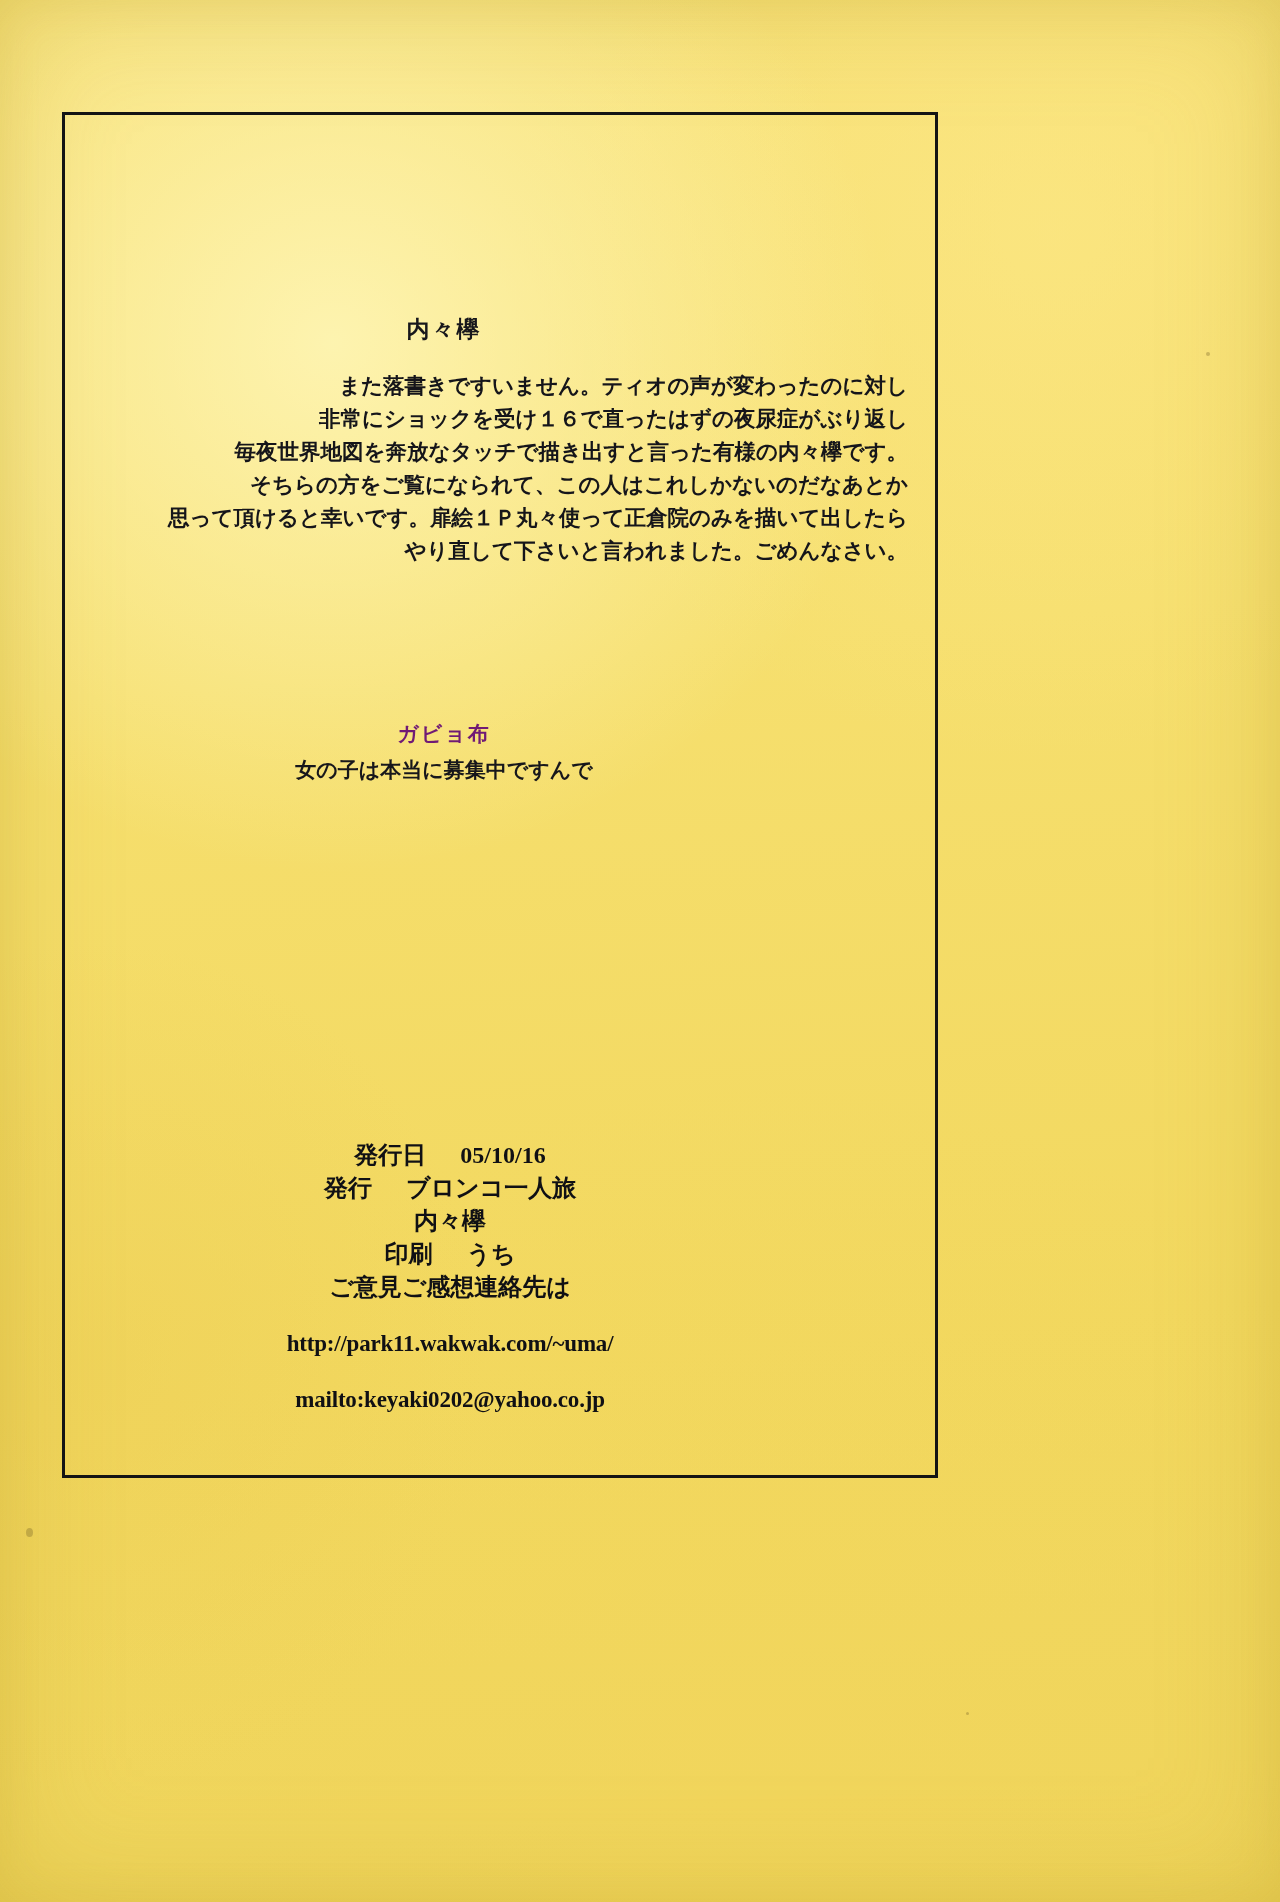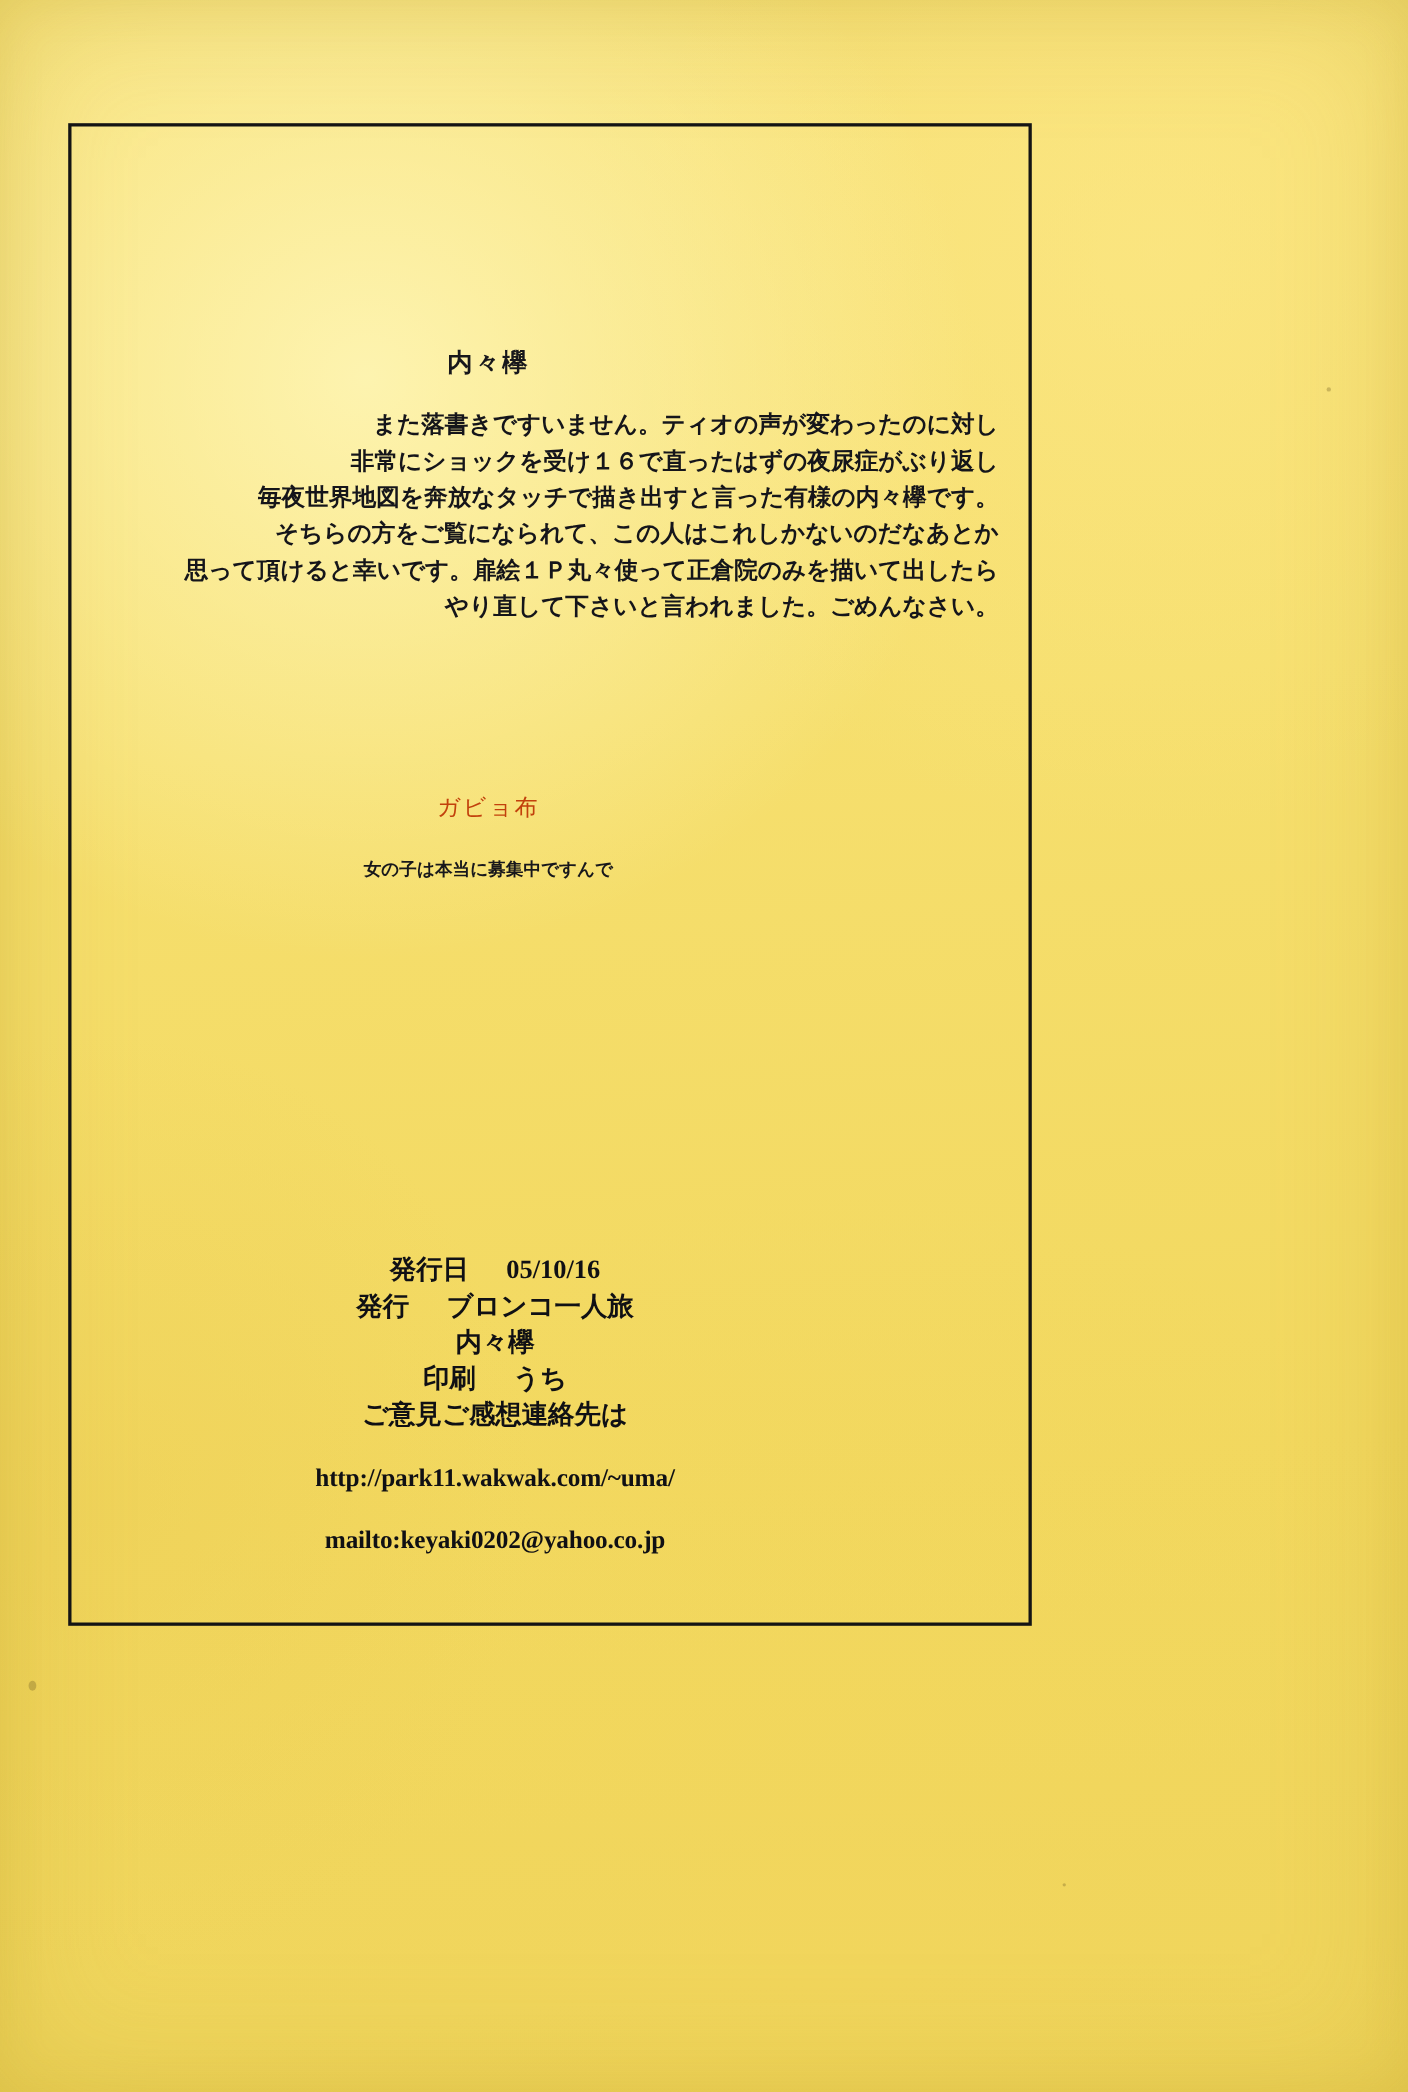--- a/index.html
+++ b/index.html
@@ -76,32 +76,32 @@
   .afterword-body div {
     white-space: nowrap;
   }
   .signature {
     position: absolute;
     left: 0;
     right: 0;
     top: 608px;
     text-align: center;
     font-size: 21px;
-    font-weight: normal;
-    color: #c2410c;
+    font-weight: bold;
+    color: #701a75;
     letter-spacing: 2px;
     transform: translateX(-56px);
   }
   .signature-note {
     position: absolute;
     left: 0;
     right: 0;
-    top: 668px;
+    top: 644px;
     text-align: center;
-    font-size: 16px;
+    font-size: 21px;
     font-weight: 600;
     color: #17171b;
     transform: translateX(-56px);
   }
   .colophon {
     position: absolute;
     left: 0;
     right: 0;
     bottom: 62px;
     text-align: center;

